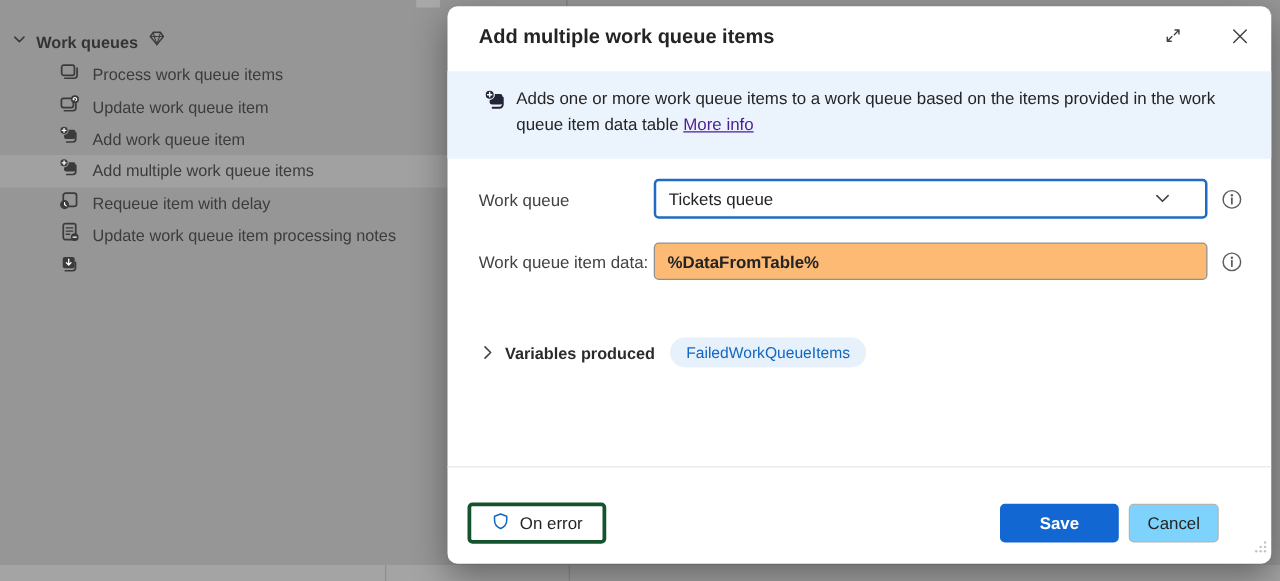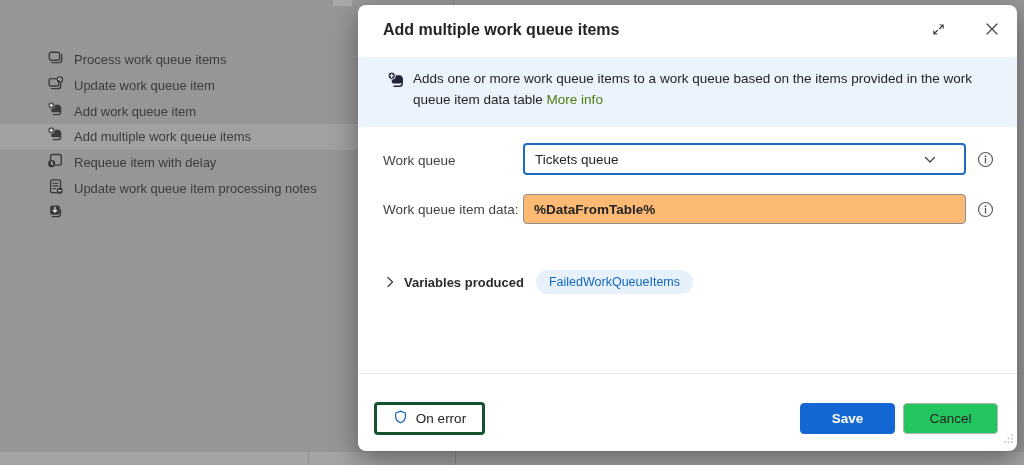--- a/index.html
+++ b/index.html
@@ -42,21 +42,21 @@
 
   .banner {
     position: absolute; left: 0; top: 52px; width: 659px; height: 70px;
     background: #ebf3fc;
   }
   .banner-icon { position: absolute; left: 29px; top: 14px; }
   .banner-text {
     position: absolute; left: 55px; top: 11px; width: 585px;
     font-size: 13.5px; line-height: 21px; color: #242424;
   }
-  .banner-text a { color: #4d7c0f; cursor: pointer; text-align: right; }
+  .banner-text a { color: #4c1d95; text-decoration: underline; cursor: pointer; text-align: right; }
 
   .field-label { position: absolute; left: 25px; font-size: 13.5px; color: #424242; }
   .lbl-row1 { top: 148px; }
   .lbl-row2 { top: 197px; }
 
   .combobox {
     position: absolute; left: 165px; top: 138px; width: 443px; height: 32px;
     border: 2px solid #1f6bc4; border-radius: 4px; background: #fff;
     display: flex; align-items: center; padding: 0 28px 0 10px; cursor: pointer;
   }
@@ -83,39 +83,53 @@
   .dlg-divider { position: absolute; left: 0; top: 368px; width: 659px; height: 1px; background: #e8e8e8; }
 
   .btn {
     position: absolute; display: flex; align-items: center; justify-content: center;
     border-radius: 4px; font-size: 13.5px; cursor: pointer; gap: 8px;
   }
   .btn-onerror { left: 16px; top: 397px; width: 111px; height: 33px;
     background: #fff; border: 3px solid #14532d; color: #242424; }
   .btn-save { left: 442px; top: 398px; width: 95px; height: 31px;
     background: #1267d2; color: #ffffff; font-weight: bold; border: 1px solid #1267d2; }
-  .btn-cancel { left: 545px; top: 398px; width: 95px; height: 31px;
-    background: #22c55e; border: 1px solid #b4b4b4; color: #242424; }
+  .btn-cancel { left: 545px; top: 398px; width: 72px; height: 31px;
+    background: #7dd3fc; border: 1px solid #b4b4b4; color: #242424; }
 
   .grip { position: absolute; right: 3px; bottom: 3px; }
 </style>
 </head>
 <body>
 
 <div class="stage">
 
   <div class="bg-top-patch"></div>
   <div class="bg-top-line"></div>
   <div class="bg-bottom-strip"></div>
   <div class="bg-bottom-line" style="left:308px"></div>
   <div class="bg-bottom-line" style="left:455px"></div>
 
   <div class="sidebar">
     <div class="selected-band"></div>
 
+    <div class="tree-header">
+      <span>
+        <svg width="11" height="11" viewBox="0 0 12 12">
+            <path d="M2 4l4 4 4-4" fill="none" stroke="#3c3c3c" stroke-width="1.4" stroke-linecap="round" stroke-linejoin="round"></path>
+          </svg>
+      </span>
+      <span class="lbl">Work queues</span>
+      <span>
+        <svg width="15" height="15" viewBox="0 0 16 16">
+            <path d="M5 3h6l2.6 3.6L8 13.4 2.4 6.6z" fill="none" stroke="#3c3c3c" stroke-width="1.2" stroke-linejoin="round"></path>
+            <path d="M2.4 6.6h11.2M5.8 6.6L8 13.4l2.2-6.8M5 3l.8 3.6M11 3l-.8 3.6" fill="none" stroke="#3c3c3c" stroke-width="0.9"></path>
+          </svg>
+      </span>
+    </div>
 
     <div class="tree-items">
 
       <div class="tree-item">
         <span>
           <svg width="17" height="17" viewBox="0 0 16 16">
               <rect x="2.2" y="3" width="9.6" height="7.6" rx="1.6" fill="none" stroke="#3b3b3b" stroke-width="1.3"></rect>
               <path d="M4.6 12.8h7a2.2 2.2 0 0 0 2.2-2.2V5.2" fill="none" stroke="#3b3b3b" stroke-width="1.3" stroke-linecap="round"></path>
             </svg>
         </span>

